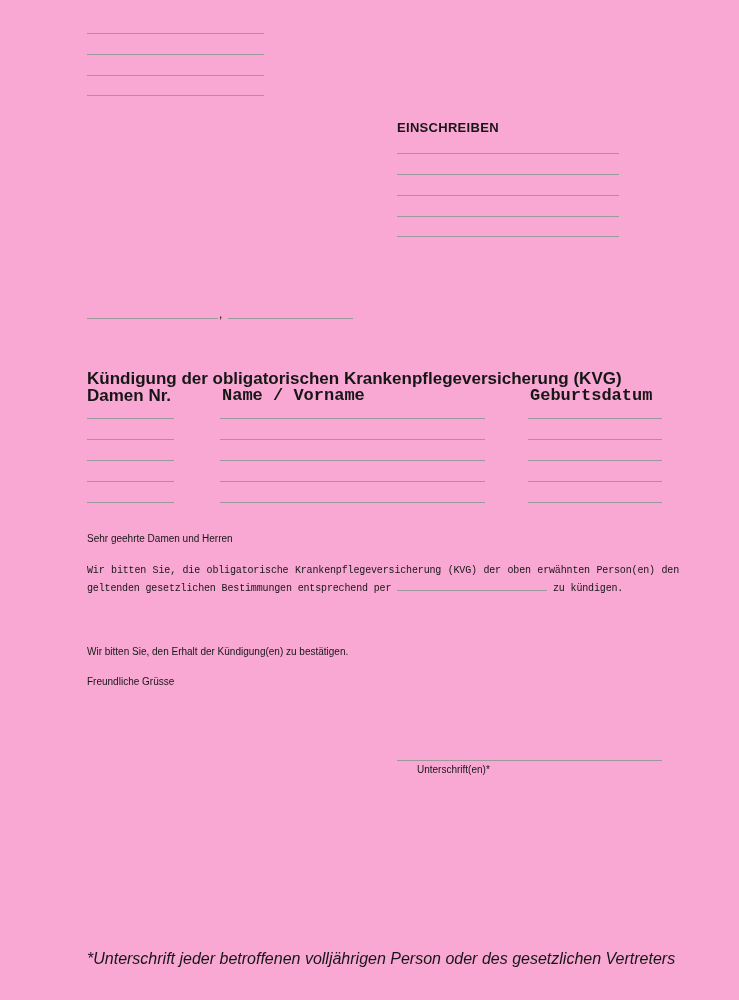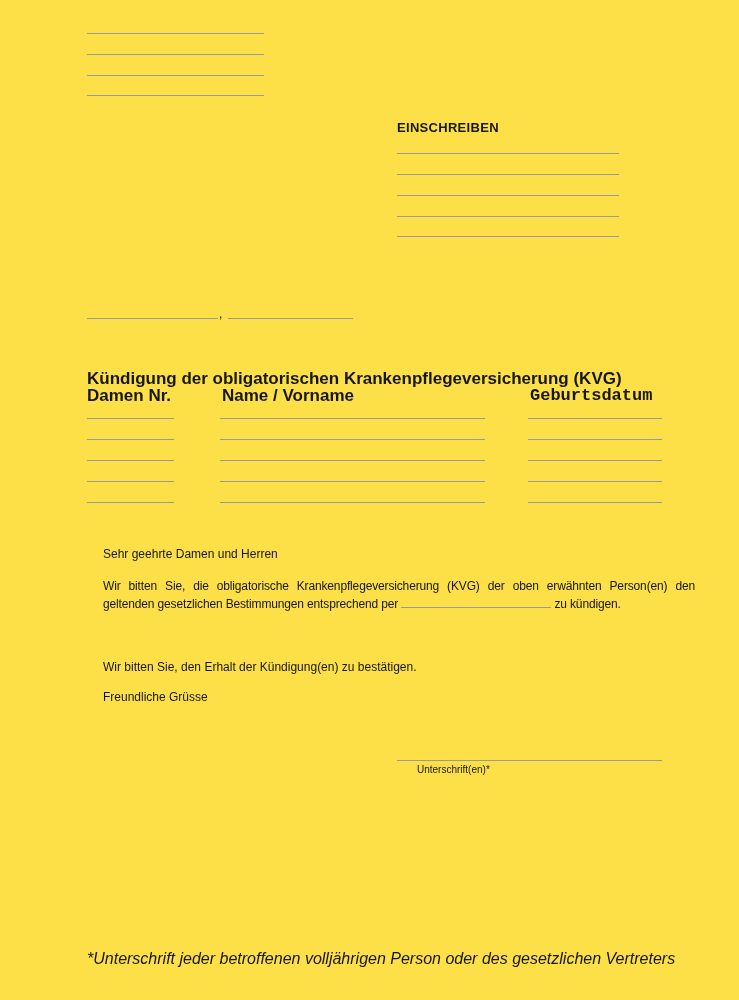--- a/index.html
+++ b/index.html
@@ -4,21 +4,21 @@
 <style>
   html, body {
     margin: 0;
     padding: 0;
     background: #ffffff;
   }
   .page {
     position: relative;
     width: 739px;
     height: 1000px;
-    background: #fde047;
+    background: #f9a8d4;
     font-family: "Liberation Sans", sans-serif;
     color: #161616;
     overflow: hidden;
   }
   
   .rule {
     position: absolute;
     height: 14px;
     border-bottom: 1px solid #9a9a9a;
     box-sizing: border-box;
@@ -28,30 +28,31 @@
     font-weight: bold;
     font-size: 17px;
     white-space: nowrap;
   }
   .einschreiben {
     font-size: 13px;
     letter-spacing: 0.3px;
   }
   p.body-text {
     position: absolute;
-    margin: 16px;
-    font-size: 12px;
+    margin: 0;
+    font-size: 10px;
     line-height: 17.5px;
     white-space: nowrap;
   }
   p.justified {
     white-space: normal;
     text-align: justify;
     width: 592px;
     letter-spacing: -0.15px;
+    font-family: Liberation Mono, monospace;
   }
   .blank-inline {
     display: inline-block;
     width: 150px;
     border-bottom: 1px solid #9a9a9a;
   }
   .comma {
     position: absolute;
     font-size: 12px;
   }
@@ -93,21 +94,21 @@
   <div>
     <div class="rule" style="left:87px; top:305px; width:131px;"></div>
     <span class="comma" style="left:219px; top:307px;">,</span>
     <div class="rule" style="left:228px; top:305px; width:125px;"></div>
   </div>
 
   <div class="bold-label" style="left:87px; top:369px;">Kündigung der obligatorischen Krankenpflegeversicherung (KVG)</div>
 
   <div>
     <div class="bold-label" style="left:87px; top:386px;">Damen Nr.</div>
-    <div class="bold-label" style="left:222px; top:386px;">Name / Vorname</div>
+    <div class="bold-label" style="left:222px; top:386px;font-family:Liberation Mono, monospace;">Name / Vorname</div>
     <div class="bold-label" style="left:530px; top:386px;font-family:Liberation Mono, monospace;">Geburtsdatum</div>
 
     <div class="rule" style="left:87px;  top:405px; width:87px;"></div>
     <div class="rule" style="left:220px; top:405px; width:265px;"></div>
     <div class="rule" style="left:528px; top:405px; width:134px;"></div>
 
     <div class="rule" style="left:87px;  top:426px; width:87px;"></div>
     <div class="rule" style="left:220px; top:426px; width:265px;"></div>
     <div class="rule" style="left:528px; top:426px; width:134px;"></div>
 

